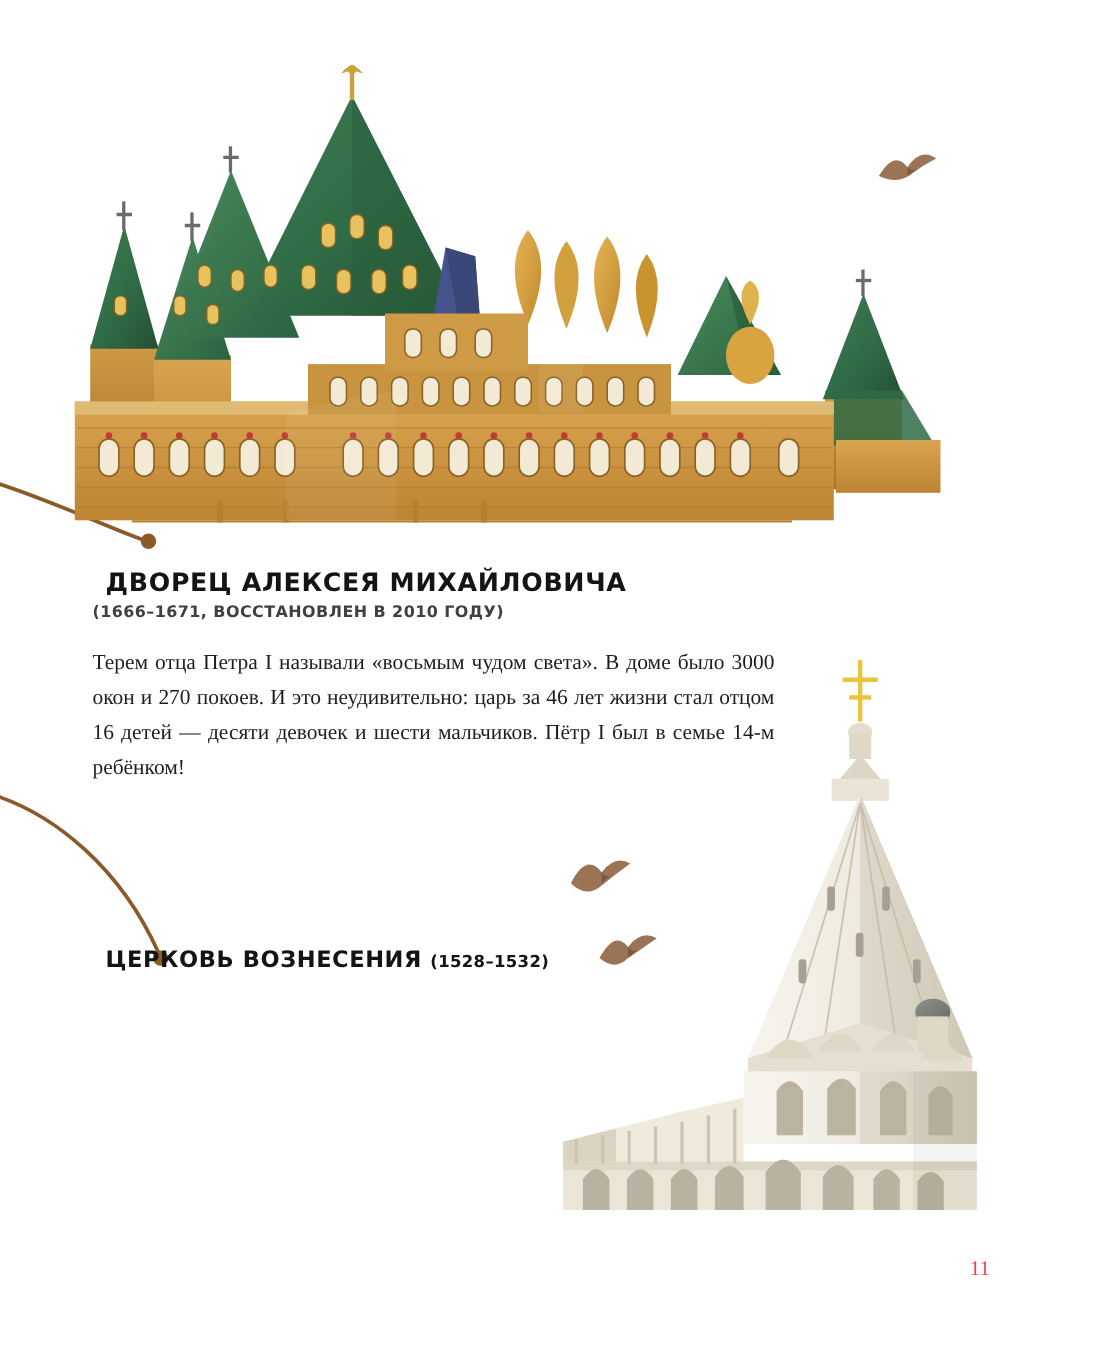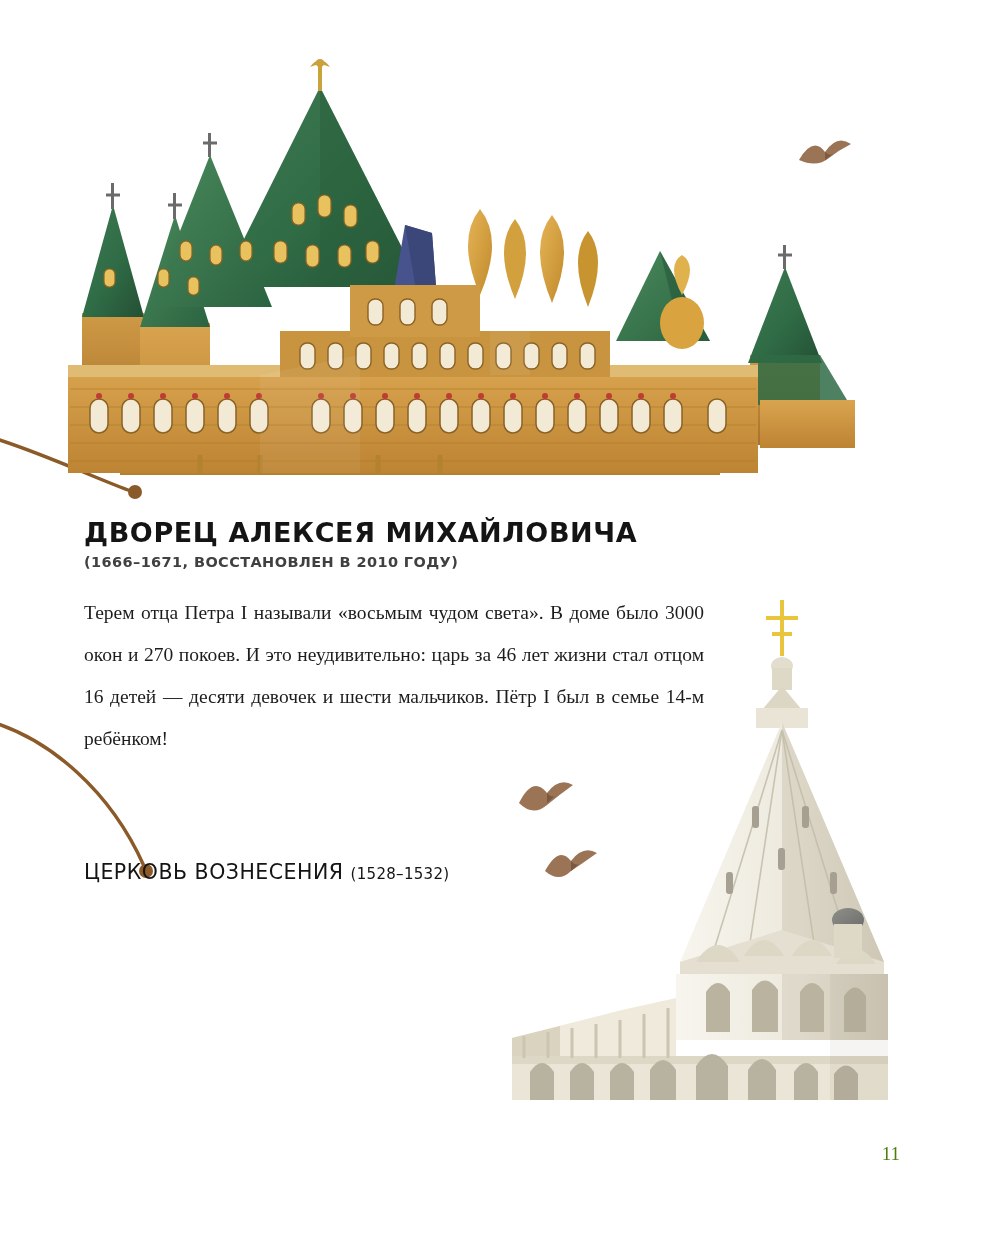--- a/index.html
+++ b/index.html
@@ -48,52 +48,52 @@
   .block-church {
     position: absolute;
     left: 84px;
     top: 860px;
     width: 420px;
   }
 
   .heading {
     font-family: "DejaVu Sans", sans-serif;
     font-weight: bold;
-    font-size: 27px;
+    font-size: 23px;
     letter-spacing: 0.6px;
     color: #141414;
-    margin: 0 0 6px 0;
+    margin: 0 0 6px 12px;
     text-transform: uppercase;
   }
   .subheading {
     font-family: "DejaVu Sans", sans-serif;
     font-weight: bold;
     font-size: 14.5px;
     letter-spacing: 0.4px;
     color: #404040;
     margin: 0 0 22px 0;
     text-transform: uppercase;
   }
   .heading-inline {
     font-family: "DejaVu Sans", sans-serif;
-    font-weight: normal;
+    font-weight: bold;
     font-size: 20.5px;
     letter-spacing: 0.5px;
     color: #141414;
-    margin: 0 0 22px 0;
+    margin: 0 0 22px 12px;
   }
   .heading-inline .years {
     font-size: 15px;
     letter-spacing: 0.3px;
   }
 
   .body-text {
     font-family: "Liberation Serif", serif;
     font-size: 19.5px;
-    line-height: 42px;
+    line-height: 32px;
     color: #1d1d1d;
     text-align: justify;
     margin: 0;
     hyphens: manual;
     white-space: pre-line;
   }
   .body-text.narrow {
     width: 400px;
   }
 
@@ -122,21 +122,21 @@
     height: 125px;
   }
 
   
   .page-number {
     position: absolute;
     right: 100px;
     bottom: 78px;
     font-family: "Liberation Serif", serif;
     font-size: 19px;
-    color: #4d7c0f;
+    color: #ef4444;
   }
 </style>
 </head>
 <body>
 
 <div class="page">
 
   <svg class="deco-lines" viewBox="0 0 1000 1243" xmlns="http://www.w3.org/2000/svg">
     <path d="M-10 437 C 40 452, 90 476, 128 490" fill="none" stroke="#8a5a28" stroke-width="3.4" stroke-linecap="round"></path>
     <circle cx="135" cy="492" r="7" fill="#8a5a28"></circle>

